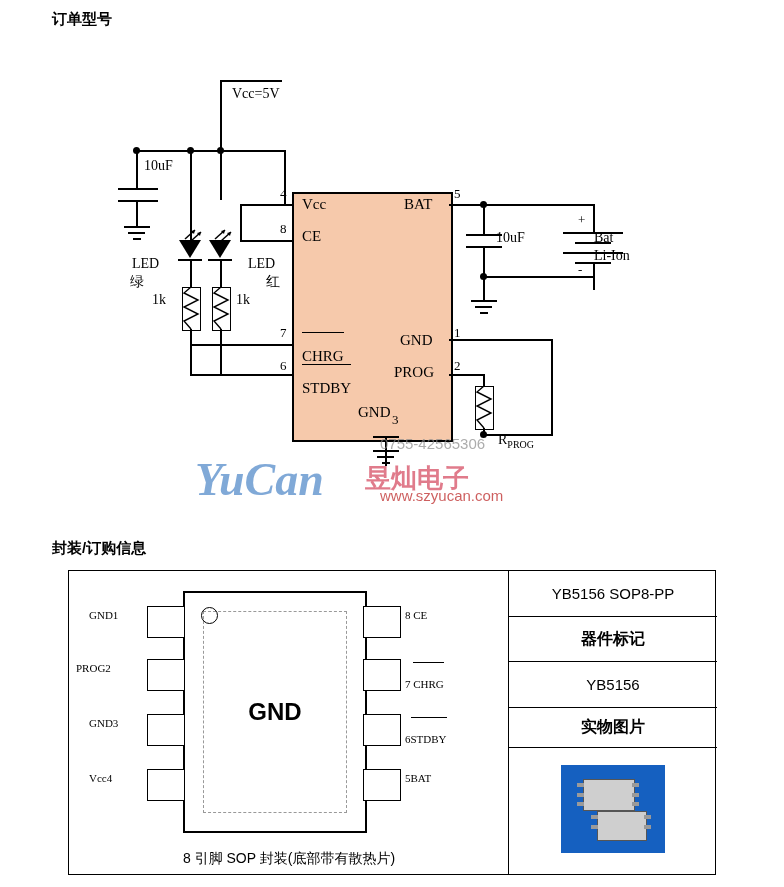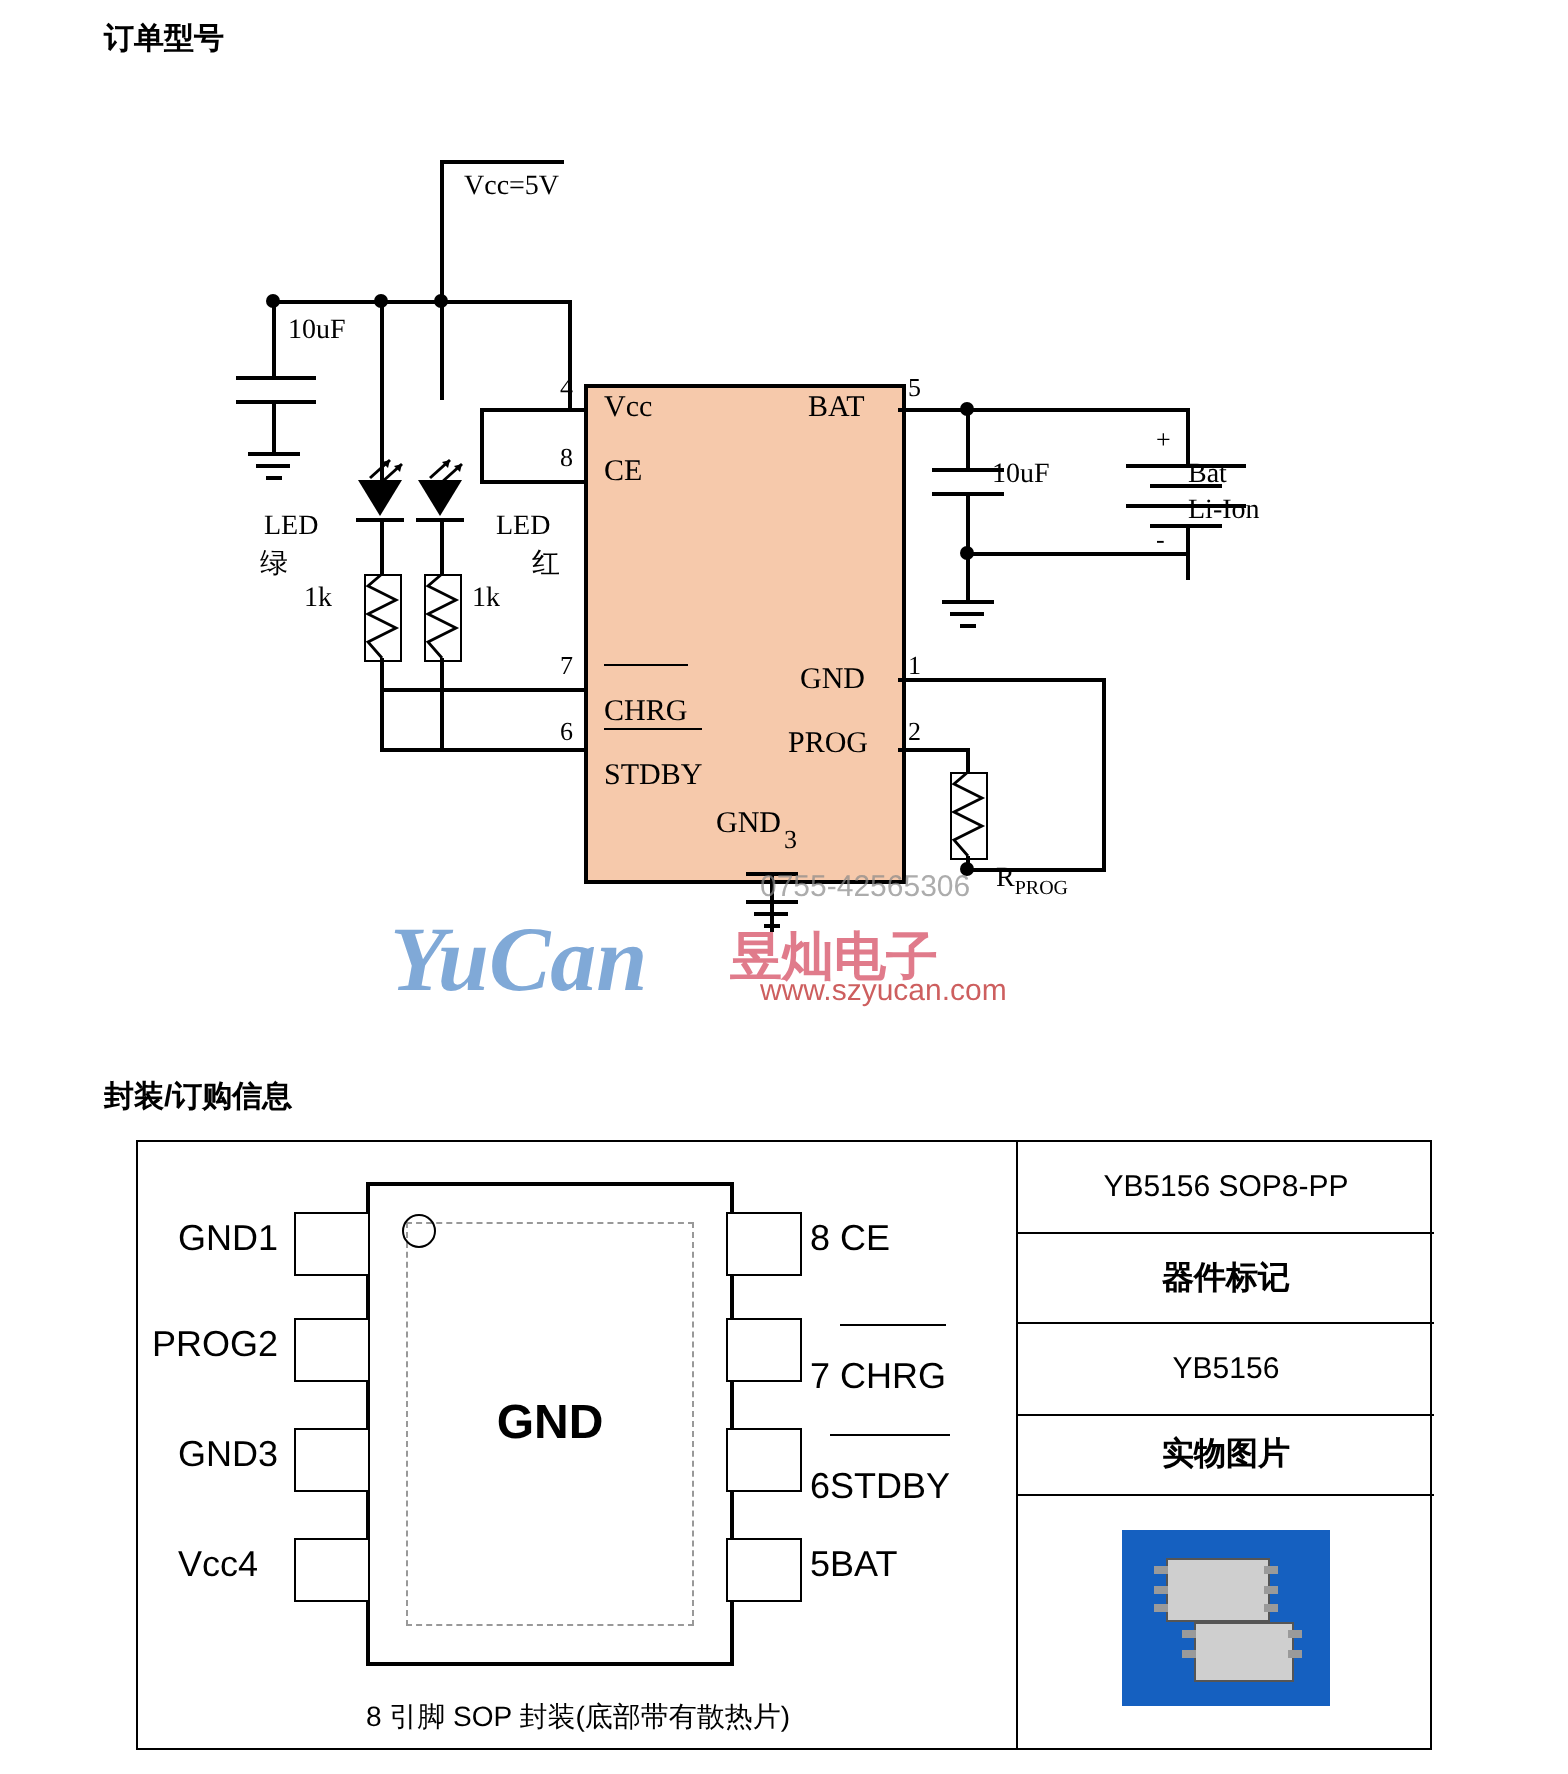--- a/index.html
+++ b/index.html
@@ -208,22 +208,22 @@
     border-radius: 50%;
   }
   .chip-pin {
     position: absolute;
     width: 36px; height: 30px;
     border: 1.5px solid #000;
     background: #fff;
   }
   .chip-lbl {
     position: absolute;
-    font-family: Liberation Sans, sans-serif;
-    font-size: 18px;
+    font-family: Liberation Serif, serif;
+    font-size: 11px;
     white-space: nowrap;
     text-align: right;
   }
   #pkg-caption {
     position: absolute;
     left: 0; bottom: 6px;
     width: 440px;
     text-align: center;
     font-family: "Liberation Sans", sans-serif;
     font-size: 14px;

